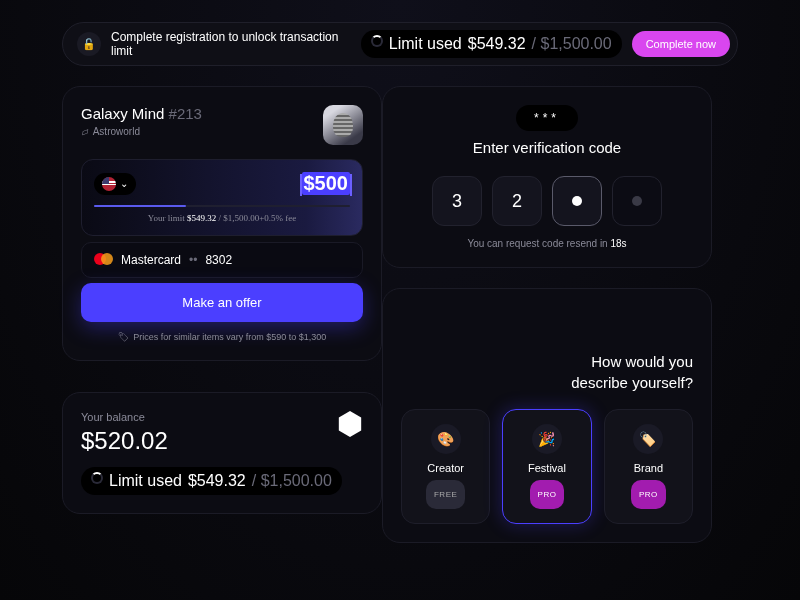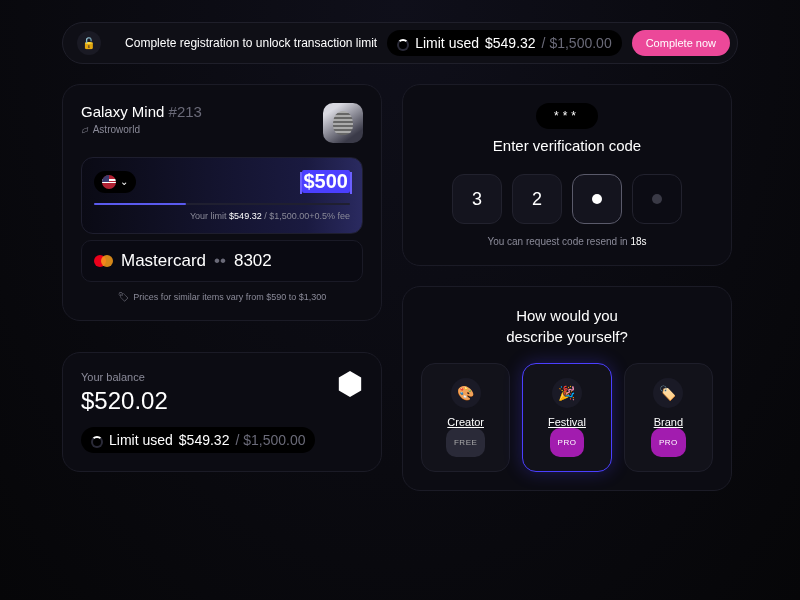--- a/index.html
+++ b/index.html
@@ -19,41 +19,41 @@
   border: 1px solid #1f1f2a;
   border-radius: 40px;
   padding: 7px 7px 7px 14px;
   margin-bottom: 20px;
 }
 .lock-circle {
   width: 24px; height: 24px; border-radius: 50%;
   background: #1a1a24; display: flex; align-items: center; justify-content: center;
   font-size: 11px;
 }
-.banner-text { font-size: 12px; flex: 1; text-align: right; }
+.banner-text { font-size: 12px; flex: 1; }
 .limit-pill {
-  display: flex; align-items: flex-end; gap: 6px;
+  display: flex; align-items: flex-start; gap: 6px;
   background: #000; border-radius: 20px;
-  padding: 5px 10px; font-size: 14px;
+  padding: 5px 10px; font-size: 16px;
 }
 .limit-used { color: #fff; }
 .limit-total { color: #6a6a78; }
 .btn-primary {
-  background: #ec4899; color: #fff;
+  background: #d946ef; color: #fff;
   border: none; border-radius: 20px;
   padding: 7px 14px; font-size: 11px; font-weight: 500;
   cursor: pointer;
 }
 .spinner {
   width: 12px; height: 12px; border-radius: 50%;
   border: 2px solid #2a2a38; border-top-color: #fff;
 }
 
 
-.grid { display: flex; gap: 20px; }
+.grid { display: flex; }
 .col { display: flex; flex-direction: column; gap: 20px; }
 .col-left { width: 320px; }
 .col-right { width: 330px; }
 
 .card {
   background: #0c0c13;
   border: 1px solid #1b1b26;
   border-radius: 18px;
   padding: 18px;
 }
@@ -104,27 +104,27 @@
 .amount-val::before { left: -2px; }
 .amount-val::after { right: -2px; }
 .progress {
   height: 2px; background: #1f1f30; margin-top: 10px; border-radius: 2px;
   position: relative;
 }
 .progress::after {
   content: ""; position: absolute; left: 0; top: 0; height: 100%;
   width: 36%; background: #5a5aee; border-radius: 2px;
 }
-.limit-row { display: flex; justify-content: flex-end; font-size: 9px; color: #8a8a98; margin-top: 6px; }
+.limit-row { display: flex; justify-content: center; font-size: 9px; color: #8a8a98; margin-top: 6px; font-family: Liberation Serif, serif; }
 
 .payment-row {
-  display: flex; align-items: center; gap: 8px;
+  display: flex; gap: 8px;
   background: #0a0a12; border: 1px solid #1a1a26;
   border-radius: 10px; padding: 10px 12px; margin: 5px 0;
-  font-size: 17px;
+  font-size: 12px;
 }
 .mc-icon { display: flex; }
 .mc-icon span { width: 12px; height: 12px; border-radius: 50%; }
 .mc-icon span:first-child { background: #eb001b; }
 .mc-icon span:last-child { background: #f79e1b; margin-left: -5px; opacity: 0.85; }
 
 .btn-block {
   width: 100%; background: #4b3fff; color: #fff;
   border: none; border-radius: 10px; padding: 12px;
   font-size: 13px; font-weight: 500; cursor: pointer;
@@ -159,34 +159,34 @@
   font-size: 18px;
 }
 .code-cell.active { border-color: #5a5a6a; }
 .code-cell.disabled { background: #0c0c14; }
 .dot { width: 10px; height: 10px; background: #fff; border-radius: 50%; }
 .dot.dim { background: #3a3a46; }
 .resend { font-size: 10px; color: #8a8a98; }
 .resend b { color: #fff; font-weight: 500; }
 
 
-.describe-title { font-size: 15px; text-align: center; margin-bottom: 16px; line-height: 1.4; }
+.describe-title { font-size: 15px; text-align: right; margin-bottom: 16px; line-height: 1.4; margin-top: 44px; }
 .opt-row { display: flex; gap: 12px; justify-content: center; }
 .opt {
   width: 90px; padding: 14px 6px; border-radius: 14px;
   background: #12121a; border: 1px solid #1e1e2a;
   text-align: center; cursor: pointer;
 }
 .opt.selected { border-color: #4b3fff; box-shadow: 0 0 18px rgba(75,63,255,0.3); }
 .opt-icon {
   width: 30px; height: 30px; border-radius: 50%;
   background: #1a1a26; margin: 0 auto 8px;
   display: flex; align-items: center; justify-content: center; font-size: 14px;
 }
-.opt-label { font-size: 11px; margin-bottom: 0; text-decoration: underline; }
+.opt-label { font-size: 11px; margin-bottom: 6px; }
 .opt-badge {
   font-size: 8px; padding: 10px 8px; border-radius: 10px;
   display: inline-block; letter-spacing: 0.5px;
 }
 .opt-badge.free { background: #2a2a38; color: #aaa; }
 .opt-badge.pro { background: #a21caf; color: #fff; }
 </style>
 </head>
 <body>
 
@@ -241,20 +241,21 @@
       <div class="payment-row">
         <div class="mc-icon">
             <span></span>
             <span></span>
           </div>
         <span>Mastercard</span>
         <span style="color:#6a6a78">••</span>
         <span>8302</span>
       </div>
 
+      <button class="btn-block">Make an offer</button>
       <div class="price-hint">
         <span>🏷</span>
         <span>Prices for similar items vary from $590 to $1,300</span>
       </div>
     </div>
 
     <div class="card balance-card">
       <div class="hex"></div>
       <div class="balance-label">Your balance</div>
       <div class="balance-val">$520.02</div>

